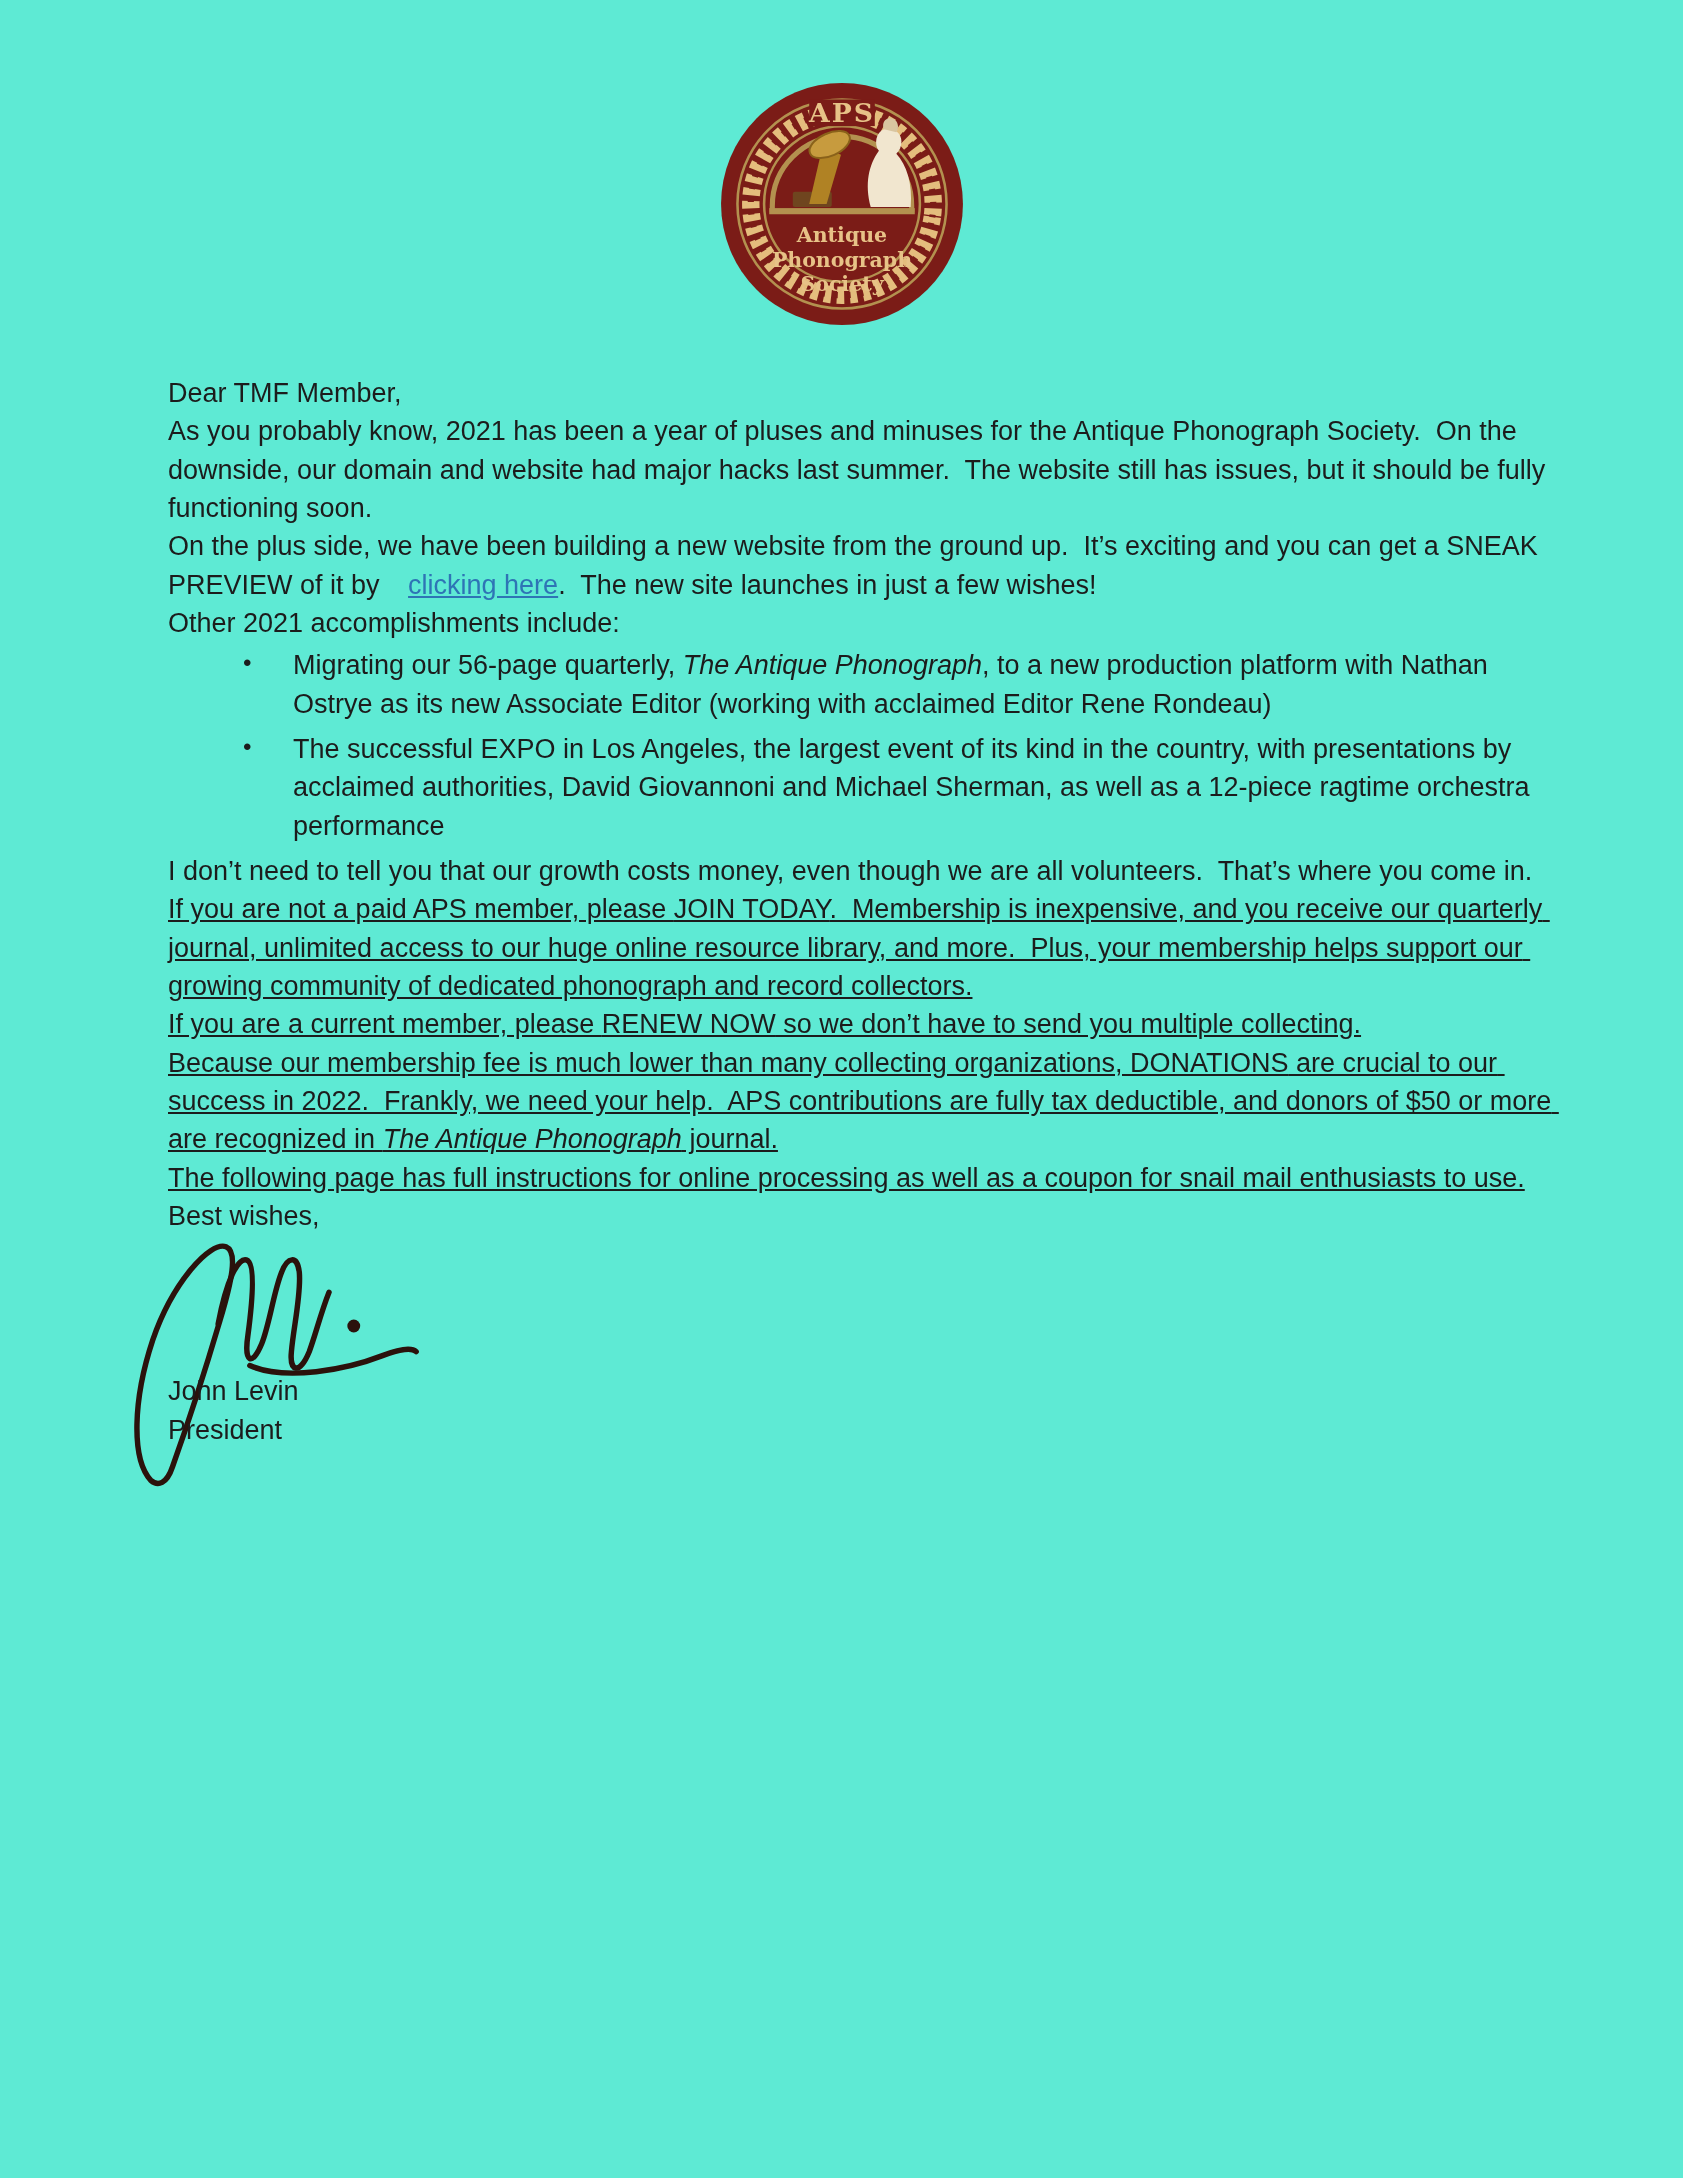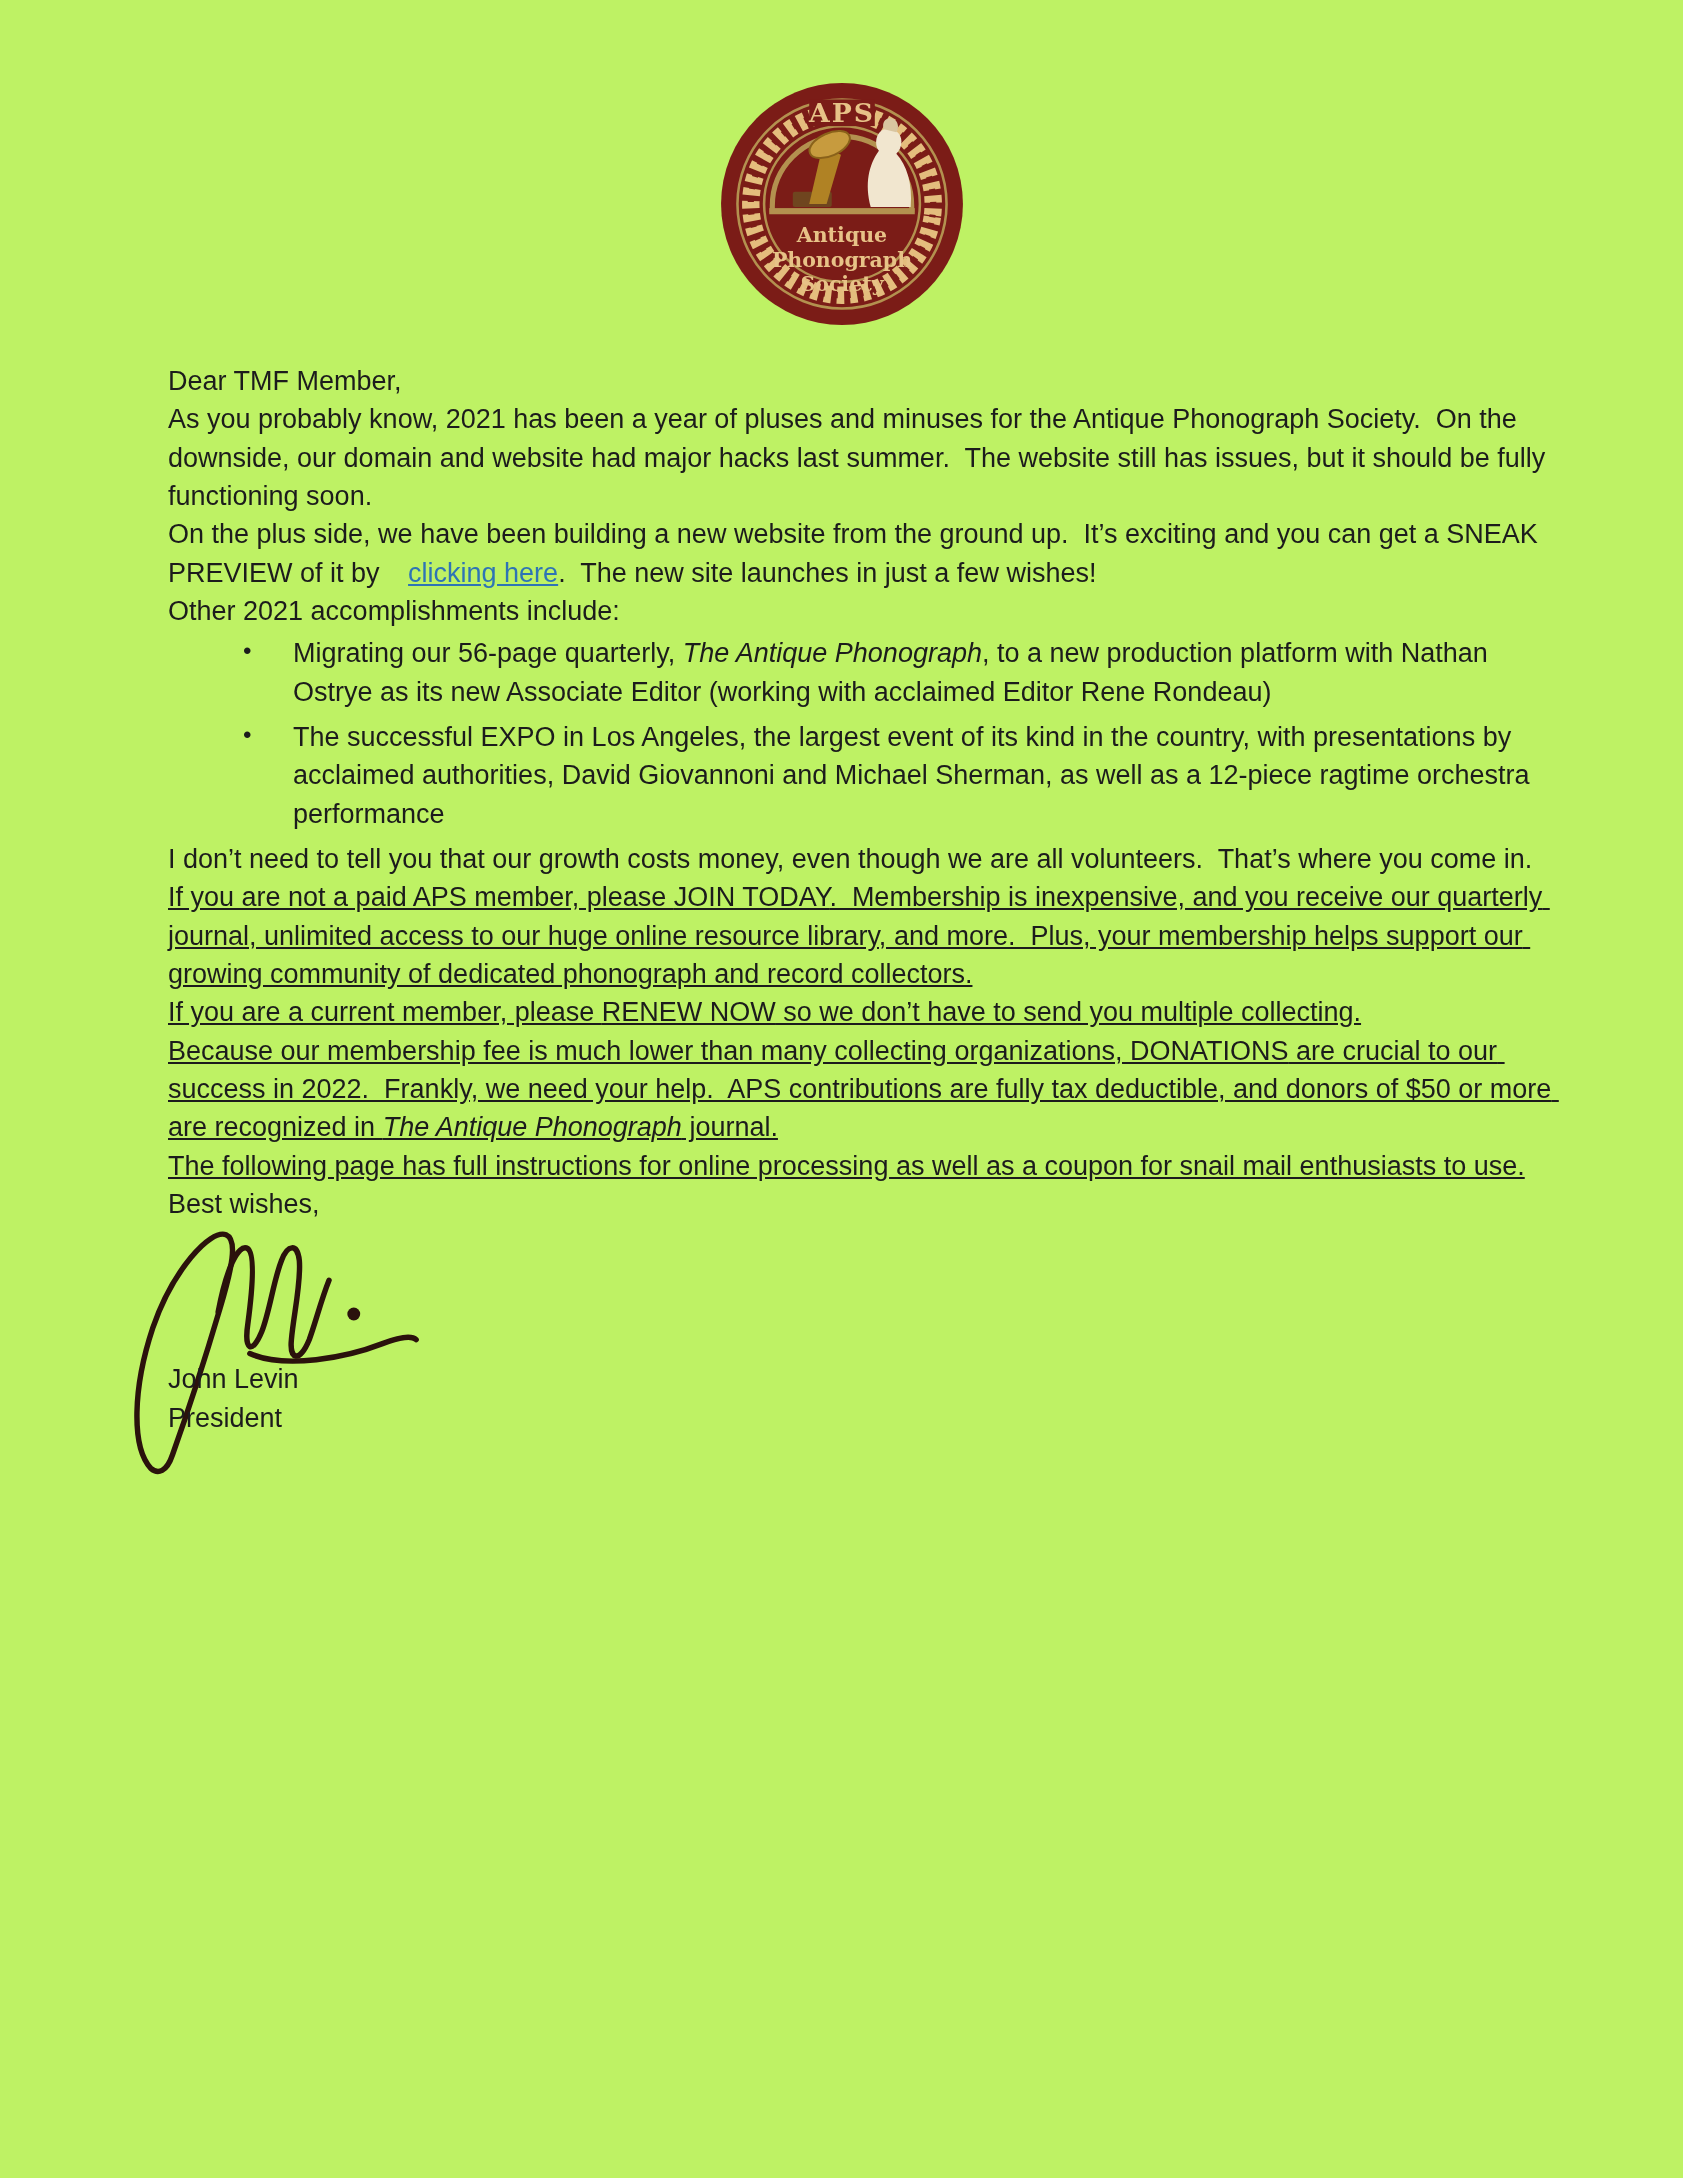--- a/index.html
+++ b/index.html
@@ -1,24 +1,24 @@
 <!DOCTYPE html>
 <html><head>
 <meta charset="utf-8">
 <style>
   html,body{margin:0;padding:0;background:#ffffff;}
   .page{
-    position:relative;width:1683px;height:2178px;background:#bef264;overflow:hidden;
+    position:relative;width:1683px;height:2178px;background:#5eead4;overflow:hidden;
     font-family:"Liberation Sans","DejaVu Sans",sans-serif;color:#1c1c1c;
   }
   .logo-wrap{position:absolute;top:81px;left:0;width:100%;text-align:center;}
   svg.seal{width:246px;height:246px;display:inline-block;}
   .seal-label{font-family:"DejaVu Serif","Liberation Serif",serif;font-weight:bold;}
   .content{
-    position:absolute;left:168px;top:362px;width:1384px;
+    position:absolute;left:168px;top:374px;width:1384px;
     font-size:27px;line-height:1.42;
   }
   .content p{margin:0;white-space:pre-wrap;}
   .mt{margin-top:27px;}
   .mt-lg{margin-top:57px;text-decoration:underline;}
   ul.accomplishments{list-style:none;margin:4px 0 0 75px;padding:0;}
   ul.accomplishments li{position:relative;padding-left:50px;margin-bottom:7px;white-space:pre-wrap;}
   ul.accomplishments li::before{content:"\2022";position:absolute;left:0;top:0;font-size:0.9em;}
   a.link{color:#2e74b5;text-decoration:underline;cursor:pointer;margin-left:21px;}
   .u{text-decoration:underline;}

